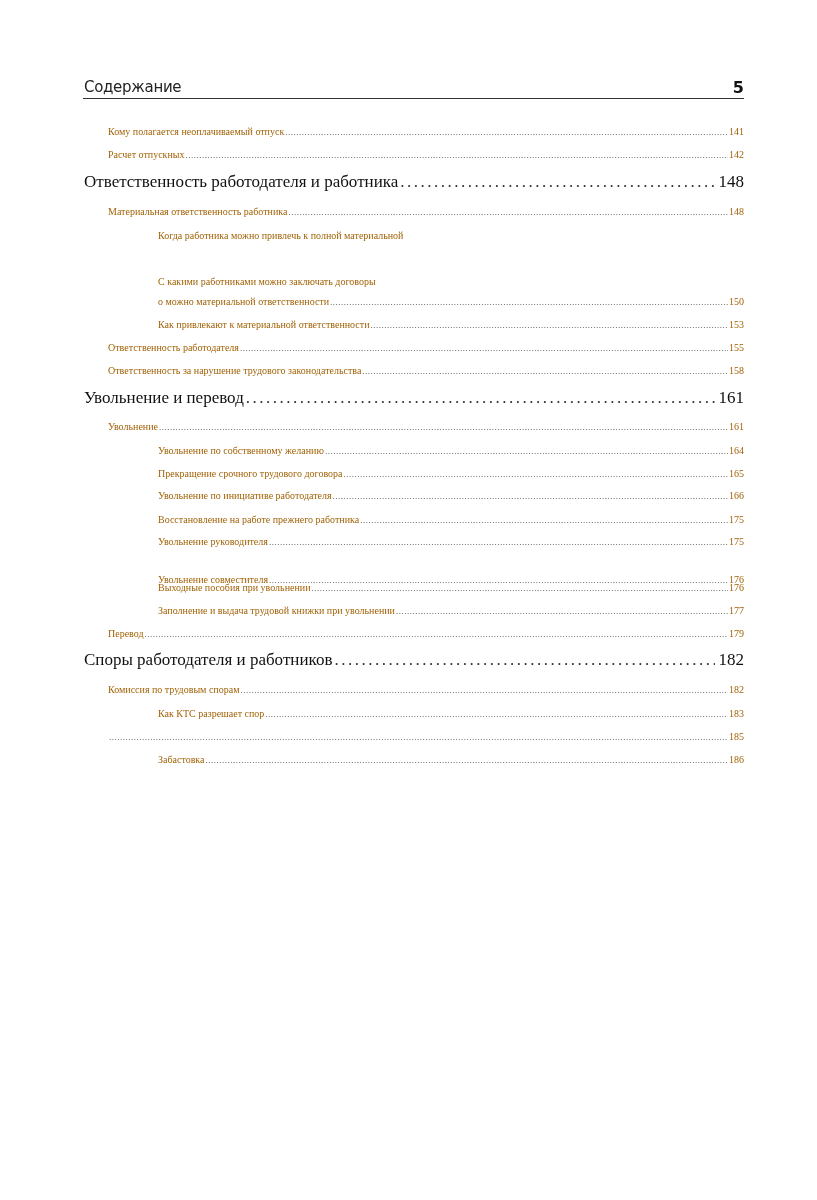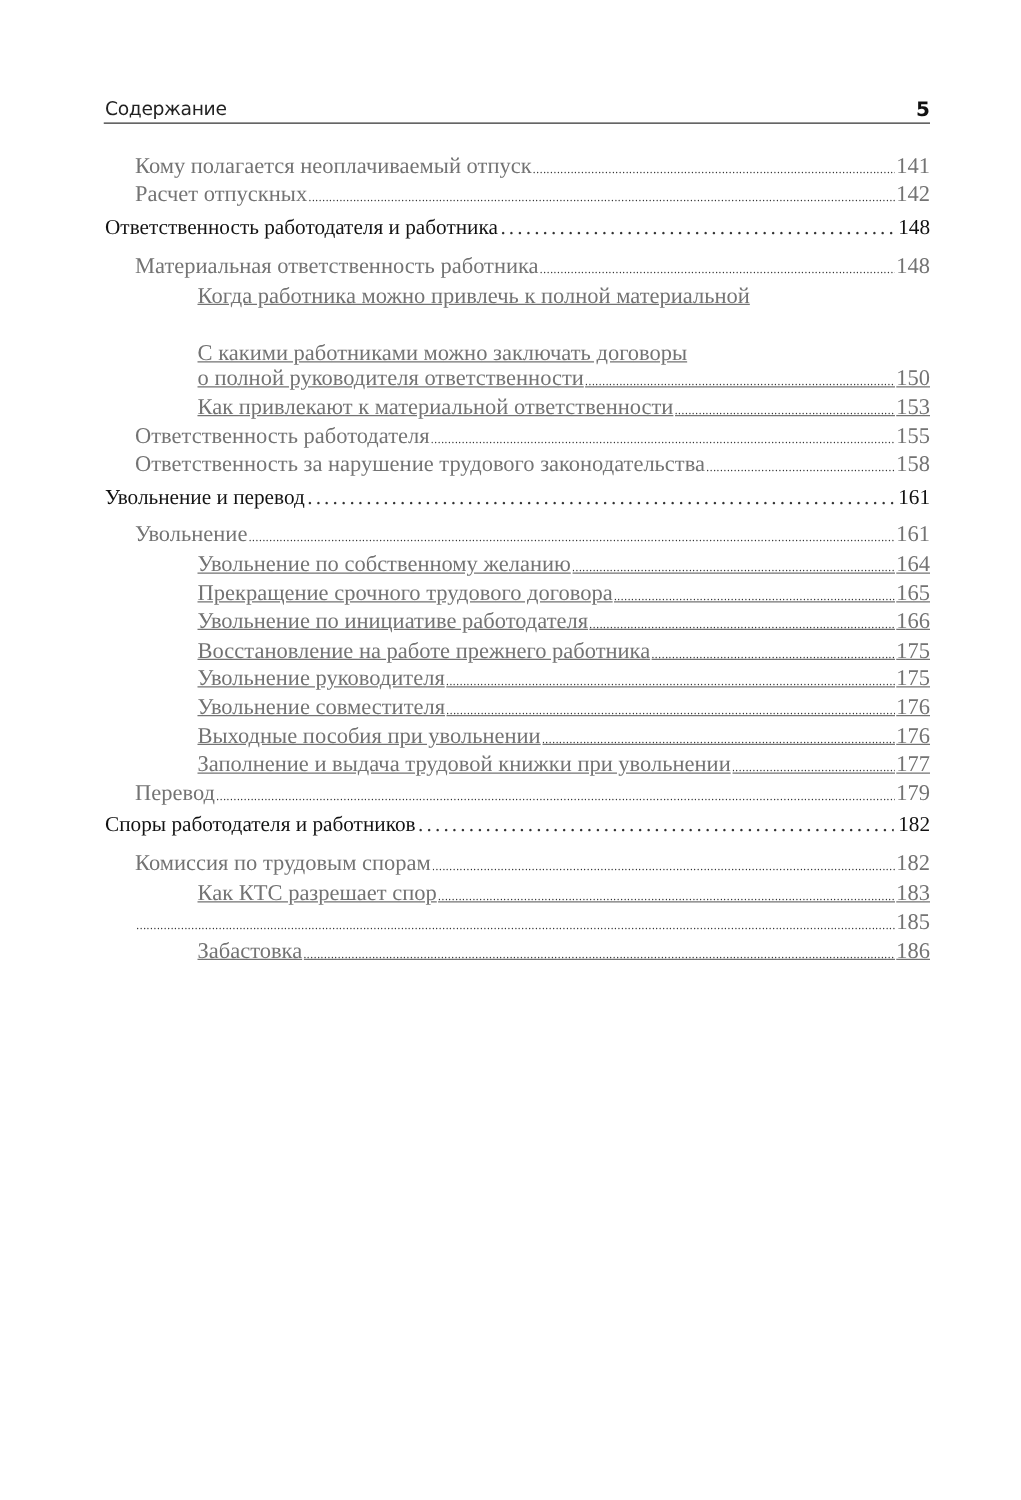--- a/index.html
+++ b/index.html
@@ -13,26 +13,26 @@
     position: absolute; left: 1px; bottom: 2px;
     font-family: "DejaVu Sans", sans-serif; font-size: 15px; letter-spacing: -0.3px; color: #222;
   }
   .header-page {
     position: absolute; right: 0; bottom: 1px;
     font-family: "DejaVu Sans", sans-serif; font-weight: bold; font-size: 16px; color: #111;
   }
   .toc { position: absolute; left: 0; top: 0; width: 817px; }
   .entry {
     position: absolute; right: 73px;
-    font-family: "Liberation Serif", serif; font-size: 18px; color: #737373;
+    font-family: "Liberation Serif", serif; font-size: 10px; color: #a16207;
     line-height: 20px;
   }
   .entry.lvl0 { left: 84px; font-weight: normal; font-size: 17px; color: #111; }
   .entry.lvl1 { left: 108px; }
-  .entry.lvl2 { left: 158px; text-decoration: underline; }
+  .entry.lvl2 { left: 158px; }
   .line { display: flex; align-items: baseline; white-space: nowrap; }
   .line .t { flex: 0 0 auto; }
   .line .dots {
     flex: 1 1 auto; overflow: hidden; margin: 0 1px;
     font-size: 9px; letter-spacing: 0.5px; color: #333;
   }
   .entry.lvl0 .dots { font-size: 17px; letter-spacing: 2.5px; margin: 0 4px 0 2px; }
   .line .dots::before {
     content: "................................................................................................................................................................................................................................................";
   }
@@ -83,21 +83,21 @@
         </div>
     </div>
 
     <div class="entry lvl2" style="top:226px">
       <div class="first-line">Когда работника можно привлечь к полной материальной</div>
     </div>
 
     <div class="entry lvl2" style="top:272px">
       <div class="first-line">С какими работниками можно заключать договоры</div>
       <div class="line">
-          <span class="t">о полной руководителя ответственности</span>
+          <span class="t">о можно материальной ответственности</span>
           <span class="dots"></span>
           <span class="p">150</span>
         </div>
     </div>
 
     <div class="entry lvl2" style="top:315px">
       <div class="line">
           <span class="t">Как привлекают к материальной ответственности</span>
           <span class="dots"></span>
           <span class="p">153</span>
@@ -169,21 +169,21 @@
     </div>
 
     <div class="entry lvl2" style="top:532px">
       <div class="line">
           <span class="t">Увольнение руководителя</span>
           <span class="dots"></span>
           <span class="p">175</span>
         </div>
     </div>
 
-    <div class="entry lvl2" style="top:555px">
+    <div class="entry lvl2" style="top:570px">
       <div class="line">
           <span class="t">Увольнение совместителя</span>
           <span class="dots"></span>
           <span class="p">176</span>
         </div>
     </div>
 
     <div class="entry lvl2" style="top:578px">
       <div class="line">
           <span class="t">Выходные пособия при увольнении</span>

